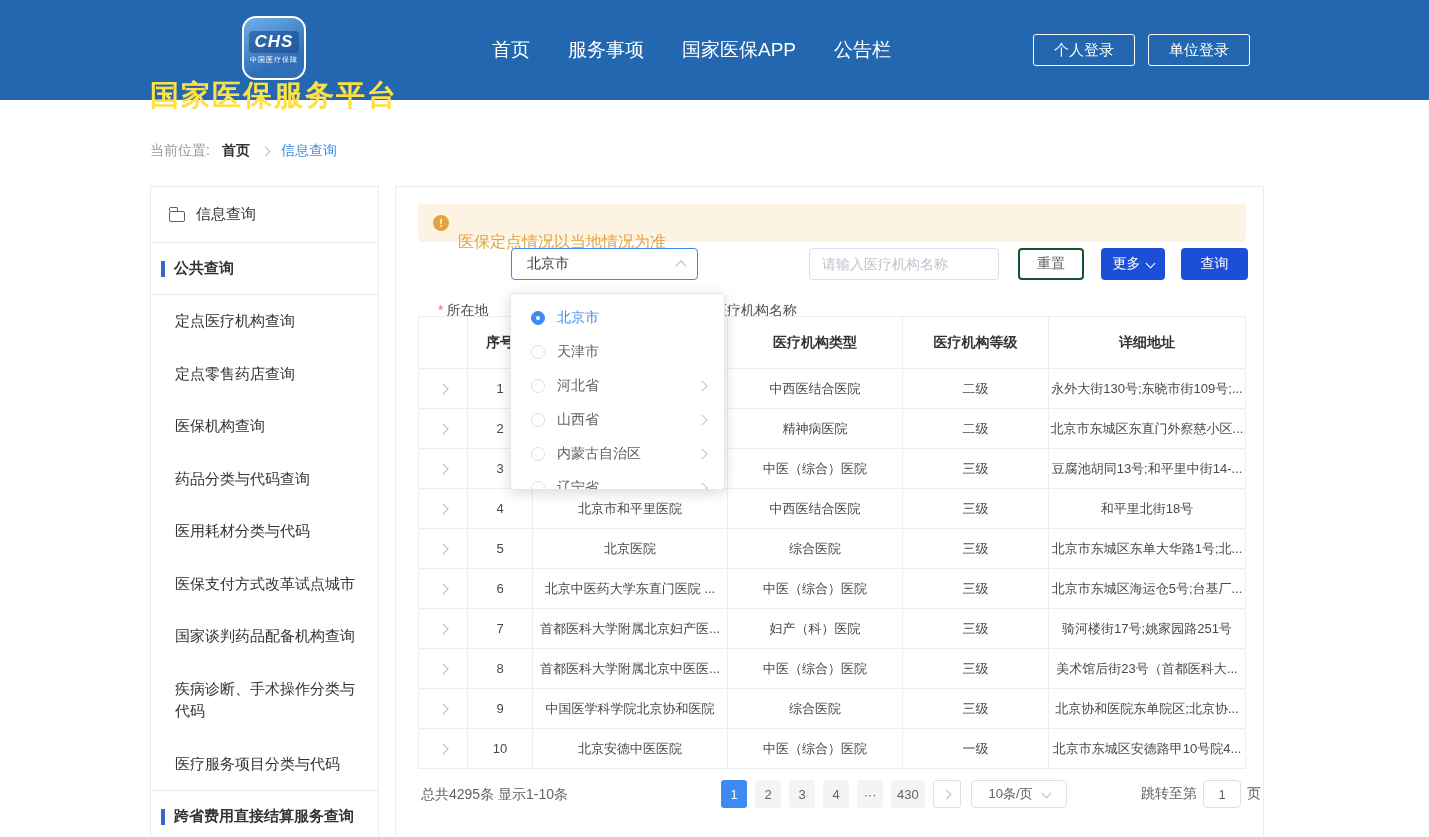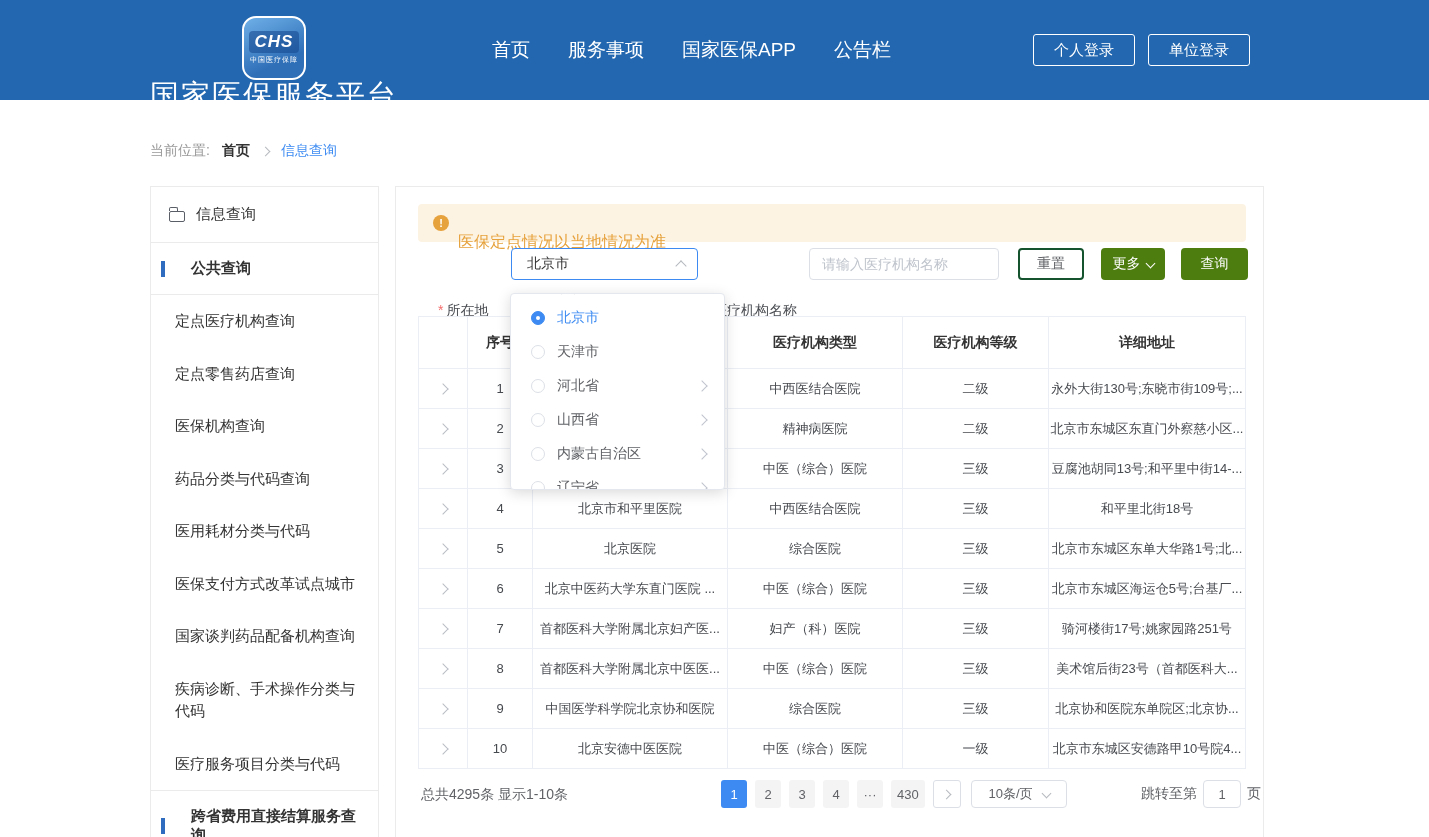--- a/index.html
+++ b/index.html
@@ -7,21 +7,21 @@
        font-family:"Liberation Sans","DejaVu Sans",sans-serif;color:#333;}
   
   .hdr{position:absolute;top:0;left:0;width:1429px;height:100px;background:#2267AF;}
   .logo-wrap{position:absolute;left:150px;top:16px;display:flex;align-items:center;flex-direction:column;}
   .logo-badge{width:64px;height:64px;border-radius:14px;border:2px solid #fff;box-sizing:border-box;
       background:linear-gradient(155deg,#6FB0E8 0%,#2E6FB8 70%);display:flex;flex-direction:column;
       align-items:center;justify-content:center;gap:2px;}
   .chs{color:#fff;font-weight:bold;font-style:italic;font-size:17px;letter-spacing:1px;
       background:rgba(20,70,140,.55);padding:1px 6px;border-radius:4px;}
   .chs-sub{color:#fff;font-size:7px;letter-spacing:1px;}
-  .site-title{color:#ffffff;font-size:29px;font-weight:400;letter-spacing:2px;line-height:1.1;}
+  .site-title{color:#fde047;font-size:29px;font-weight:700;letter-spacing:2px;line-height:1.1;}
   .site-domain{color:#fff;font-size:19px;letter-spacing:3px;margin-top:4px;}
   .main-nav{position:absolute;left:492px;top:0;height:100px;display:flex;align-items:center;gap:38px;}
   .nav-item{color:#fff;font-size:19px;cursor:pointer;white-space:nowrap;}
   .login-btns{position:absolute;left:1033px;top:34px;display:flex;gap:13px;}
   .login-btn{width:102px;height:32px;background:transparent;border:1px solid #fff;border-radius:3px;
       color:#fff;font-size:15px;font-family:inherit;cursor:pointer;}
   
   .breadcrumb{position:absolute;left:150px;top:142px;display:flex;align-items:center;gap:12px;font-size:14px;}
   .bc-prefix{color:#999;}
   .bc-home{color:#333;font-weight:bold;cursor:pointer;}
@@ -34,22 +34,22 @@
   .chev.white{border-color:#fff;}
   .chev.sm{width:6px;height:6px;}
   
   .sidebar{position:absolute;left:150px;top:186px;width:229px;height:700px;border:1px solid #EBEBEB;
       box-sizing:border-box;background:#fff;}
   .side-root{display:flex;align-items:center;gap:11px;padding:18px;border-bottom:1px solid #EBEBEB;
       font-size:15px;color:#333;cursor:pointer;}
   .folder{width:16px;height:11px;border:1.5px solid #5A5E66;border-radius:2px;position:relative;box-sizing:border-box;margin-top:3px;}
   .folder::before{content:'';position:absolute;top:-5px;left:-1.5px;width:7px;height:3px;
       border:1.5px solid #5A5E66;border-bottom:none;border-radius:2px 2px 0 0;}
-  .side-section{display:flex;align-items:center;gap:26px;padding:16px 10px;border-bottom:1px solid #EBEBEB;
-      font-size:15px;font-weight:bold;color:#333;cursor:pointer;}
+  .side-section{display:flex;align-items:center;gap:9px;padding:16px 10px;border-bottom:1px solid #EBEBEB;
+      font-size:15px;font-weight:bold;color:#333;cursor:pointer;text-align:center;}
   .side-section.bt{border-top:1px solid #EBEBEB;}
   .bar{width:4px;height:16px;background:#2F6BBF;}
   .side-item{padding:15px 10px 15px 24px;font-size:15px;color:#333;line-height:1.5;cursor:pointer;}
   
   .panel{position:absolute;left:395px;top:186px;width:869px;height:700px;border:1px solid #EBEBEB;
       box-sizing:border-box;background:#fff;}
   .alert{position:absolute;left:22px;top:17px;width:828px;height:38px;background:#FDF3E3;border-radius:4px;
       display:flex;align-items:center;gap:9px;padding-left:15px;box-sizing:border-box;}
   .alert-icon{width:16px;height:16px;border-radius:50%;background:#E6A23C;color:#fff;font-size:11px;
       font-weight:bold;display:flex;align-items:center;justify-content:center;flex:0 0 16px;}
@@ -61,21 +61,21 @@
   .select-box{position:absolute;left:115px;top:61px;width:187px;height:32px;border:1px solid #3D8BF2;
       border-radius:4px;box-sizing:border-box;display:flex;align-items:center;cursor:pointer;background:#fff;}
   .select-value{font-size:14px;color:#333;padding-left:15px;flex:1;}
   .select-box .chev{margin-right:12px;}
   .text-input{position:absolute;left:413px;top:61px;width:190px;height:32px;border:1px solid #DCDFE6;
       border-radius:4px;box-sizing:border-box;padding:0 12px;font-size:14px;font-family:inherit;color:#333;outline:none;}
   .text-input::placeholder{color:#BFC4CC;}
   .btn{position:absolute;top:61px;height:32px;border-radius:4px;font-size:14px;font-family:inherit;cursor:pointer;
       display:flex;align-items:center;justify-content:center;gap:6px;box-sizing:border-box;}
   .btn.ghost{left:622px;width:66px;background:#fff;border:2px solid #14532d;color:#606266;}
-  .btn.solid{background:#4d7c0f;border:none;color:#fff;}
+  .btn.solid{background:#1d4ed8;border:none;color:#fff;}
   .btn.more{left:705px;width:64px;}
   .btn.search{left:785px;width:67px;}
   
   .tbl{position:absolute;left:22px;top:129px;width:828px;border-left:1px solid #EBEEF5;border-top:1px solid #EBEEF5;box-sizing:border-box;}
   .tr{display:grid;grid-template-columns:49px 65px 195px 175px 146px 197px;}
   .tr .cell{border-right:1px solid #EBEEF5;border-bottom:1px solid #EBEEF5;display:flex;align-items:center;
       justify-content:center;height:40px;font-size:13px;color:#46494E;overflow:hidden;white-space:nowrap;
       box-sizing:border-box;padding:0 6px;}
   .tr.th .cell{height:52px;font-size:14px;font-weight:bold;color:#333;}
   .cell.expand{cursor:pointer;}

